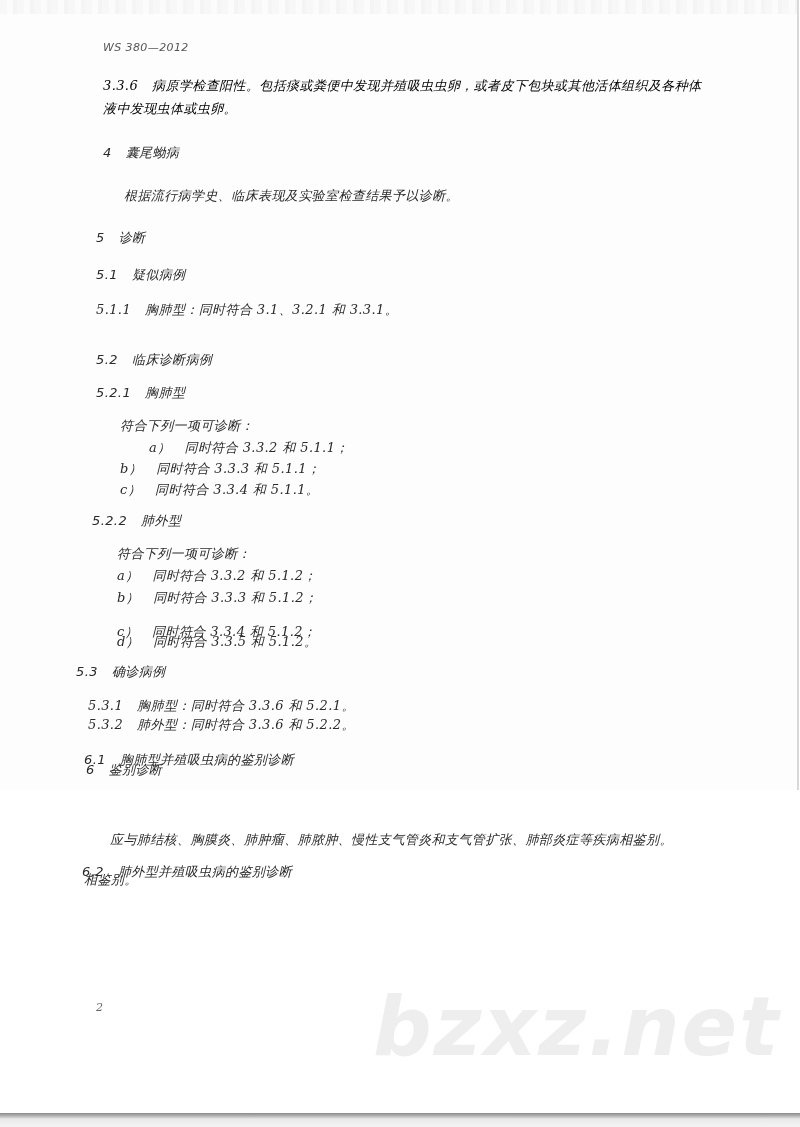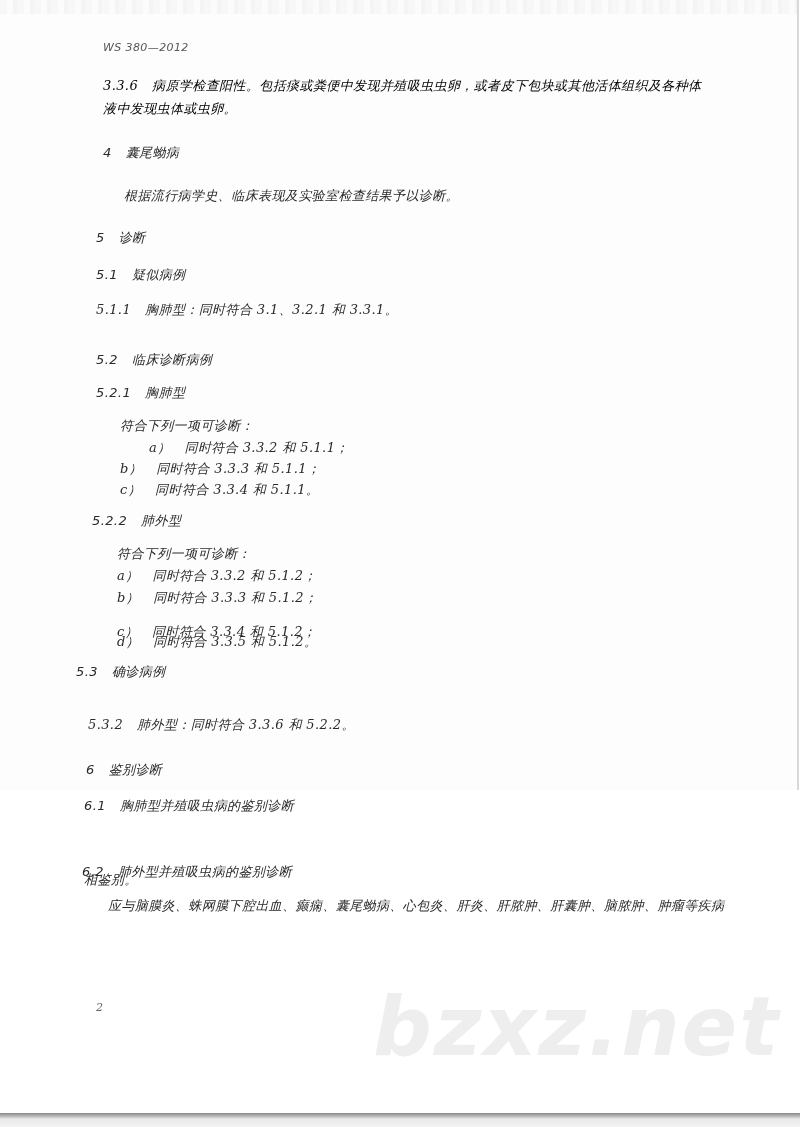--- a/index.html
+++ b/index.html
@@ -110,35 +110,38 @@
   <div class="t" style="left:117px; top:624px;">
     <span>c）</span><span class="gap"></span><span>同时符合 3.3.4 和 5.1.2；</span>
   </div>
   <div class="t" style="left:117px; top:634px;">
     <span>d）</span><span class="gap"></span><span>同时符合 3.3.5 和 5.1.2。</span>
   </div>
 
   <div class="t h" style="left:76px; top:664px;">
     <span>5.3</span><span class="gap"></span><span>确诊病例</span>
   </div>
+  <div class="t" style="left:88px; top:698px;">
+    <span class="num">5.3.1</span><span class="gap"></span><span>胸肺型：同时符合 3.3.6 和 5.2.1。</span>
+  </div>
   <div class="t" style="left:88px; top:717px;">
     <span class="num">5.3.2</span><span class="gap"></span><span>肺外型：同时符合 3.3.6 和 5.2.2。</span>
   </div>
 
   <div class="t h" style="left:86px; top:762px;">
     <span>6</span><span class="gap"></span><span>鉴别诊断</span>
   </div>
 
-  <div class="t h" style="left:84px; top:798px;">
+  <div class="t h" style="left:84px; top:752px;">
     <span>6.1</span><span class="gap"></span><span>胸肺型并殖吸虫病的鉴别诊断</span>
   </div>
+  <div class="t" style="left:110px; top:832px;">应与肺结核、胸膜炎、肺肿瘤、肺脓肿、慢性支气管炎和支气管扩张、肺部炎症等疾病相鉴别。</div>
 
   <div class="t h" style="left:82px; top:864px;">
     <span>6.2</span><span class="gap"></span><span>肺外型并殖吸虫病的鉴别诊断</span>
   </div>
-  <div class="t" style="left:108px; top:898px;">应与脑膜炎、蛛网膜下腔出血、癫痫、囊尾蚴病、心包炎、肝炎、肝脓肿、肝囊肿、脑脓肿、肿瘤等疾病</div>
   <div class="t" style="left:84px; top:872px;">相鉴别。</div>
 
   <div class="t page-num" style="left:96px; top:1000px;">2</div>
 
   <div class="watermark">bzxz.net</div>
 </div>
 <div class="bottom-edge"></div>
 
 </body></html>

